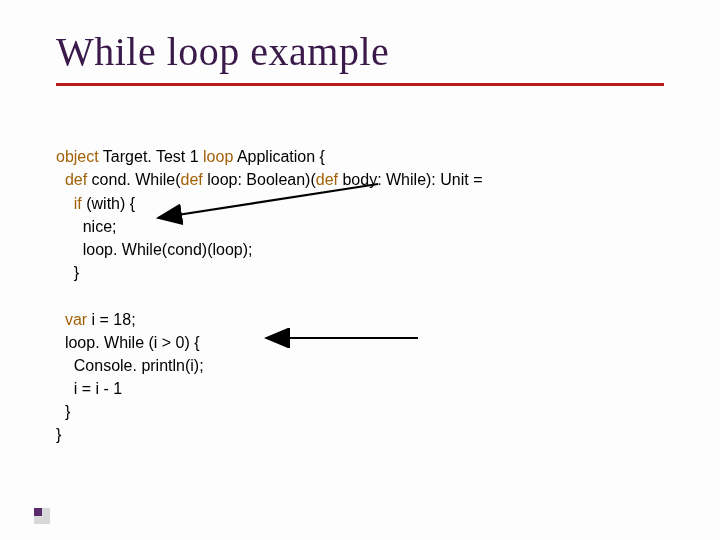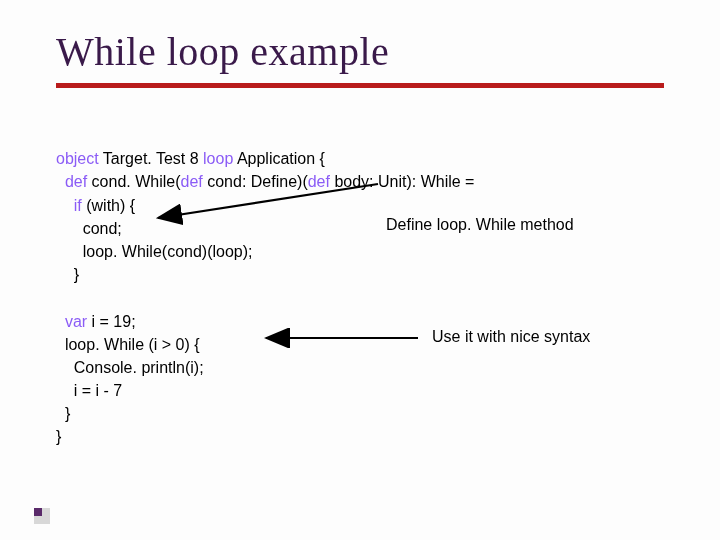--- a/index.html
+++ b/index.html
@@ -16,31 +16,31 @@
     height: 100%;
     padding: 28px 56px 20px 56px;
     position: relative;
   }
   .title {
     font-family: "Times New Roman", Times, serif;
     font-size: 40px;
     font-weight: 400;
     color: #3a1a4a;
     padding-bottom: 8px;
-    border-bottom: 5px solid #b91c1c;
+    border-bottom: 3px solid #b91c1c;
     margin-bottom: 36px;
     letter-spacing: 0.5px;
   }
   .code {
     font-size: 16px;
     line-height: 1.45;
     color: #000;
     white-space: pre;
   }
-  .kw { color: #8b5cf6; }
+  .kw { color: #a16207; }
   .annotation {
     position: absolute;
     font-size: 16px;
     color: #000;
     font-family: Verdana, Geneva, sans-serif;
   }
   .arrow {
     position: absolute;
     pointer-events: none;
   }
@@ -53,31 +53,31 @@
   }
 </style>
 </head>
 <body>
 
 <div class="slide">
 
   <h1 class="title">While loop example</h1>
 
   <div class="code">
-<span><span class="kw">object</span><span> Target. Test 8 </span><span class="kw">loop</span><span> Application {</span></span>
-<span><span>  </span><span class="kw">def</span><span> cond. While(</span><span class="kw">def</span><span> cond: Define)(</span><span class="kw">def</span><span> body: Unit): While =</span></span>
+<span><span class="kw">object</span><span> Target. Test 1 </span><span class="kw">loop</span><span> Application {</span></span>
+<span><span>  </span><span class="kw">def</span><span> cond. While(</span><span class="kw">def</span><span> loop: Boolean)(</span><span class="kw">def</span><span> body: While): Unit =</span></span>
 <span><span>    </span><span class="kw">if</span><span> (with) {</span></span>
-<span>      cond;</span>
+<span>      nice;</span>
 <span>      loop. While(cond)(loop);</span>
 <span>    }</span>
 <span> </span>
-<span><span>  </span><span class="kw">var</span><span> i = 19;</span></span>
+<span><span>  </span><span class="kw">var</span><span> i = 18;</span></span>
 <span>  loop. While (i &gt; 0) {</span>
 <span>    Console. println(i);</span>
-<span>    i = i - 7</span>
+<span>    i = i - 1</span>
 <span>  }</span>
 <span>}</span>
   </div>
 
   <svg class="arrow" style="left:140px; top:178px; width:250px; height:50px;" viewBox="0 0 250 50">
     <defs>
       <marker id="ah1" markerWidth="12" markerHeight="10" refX="11" refY="5" orient="auto">
         <polygon points="0,0 12,5 0,10" fill="#000"></polygon>
       </marker>
     </defs>
@@ -86,21 +86,19 @@
 
   <svg class="arrow" style="left:256px; top:328px; width:170px; height:20px;" viewBox="0 0 170 20">
     <defs>
       <marker id="ah2" markerWidth="12" markerHeight="10" refX="11" refY="5" orient="auto">
         <polygon points="0,0 12,5 0,10" fill="#000"></polygon>
       </marker>
     </defs>
     <line x1="162" y1="10" x2="10" y2="10" stroke="#000" stroke-width="2.2" marker-end="url(#ah2)"></line>
   </svg>
 
-  <div class="annotation" style="left:386px; top:216px;">Define loop. While method</div>
-  <div class="annotation" style="left:432px; top:328px;">Use it with nice syntax</div>
 
   <svg class="footer-accent" viewBox="0 0 16 16">
     <rect x="0" y="0" width="16" height="16" fill="#d8d8d8"></rect>
     <rect x="0" y="0" width="8" height="8" fill="#5a2a6a"></rect>
   </svg>
 
 </div>
 
 </body></html>

